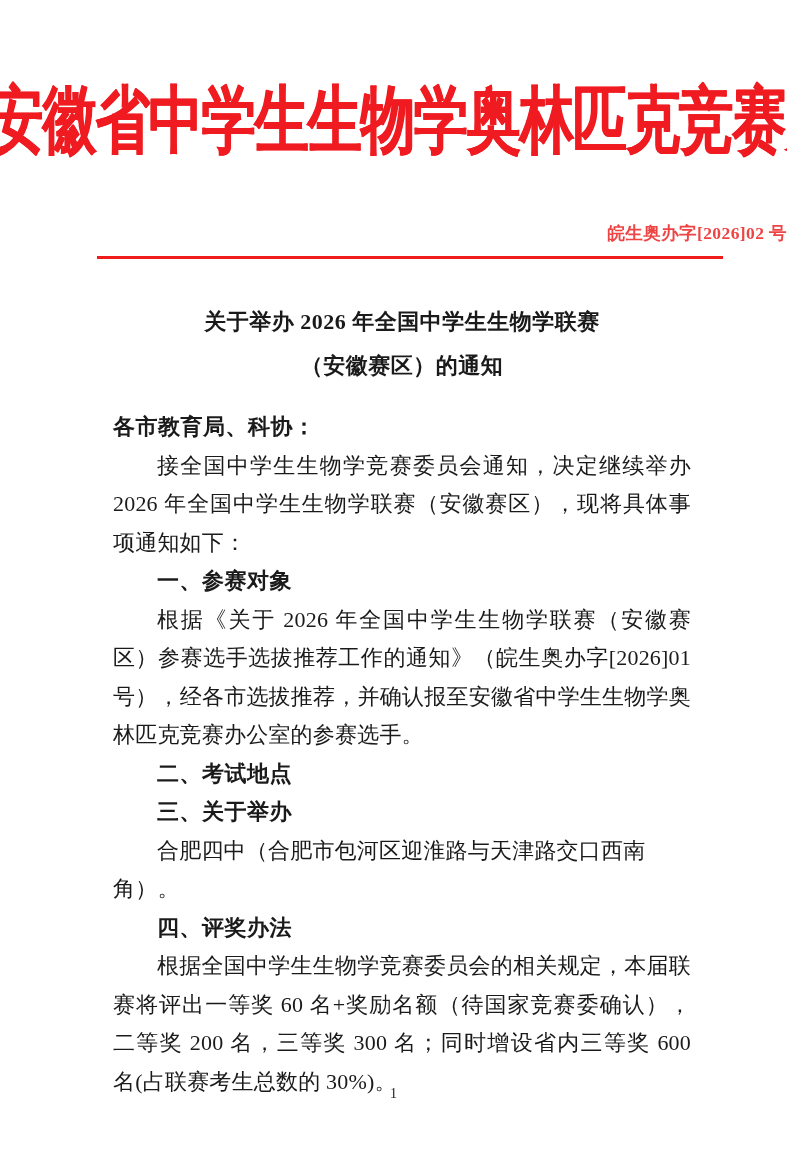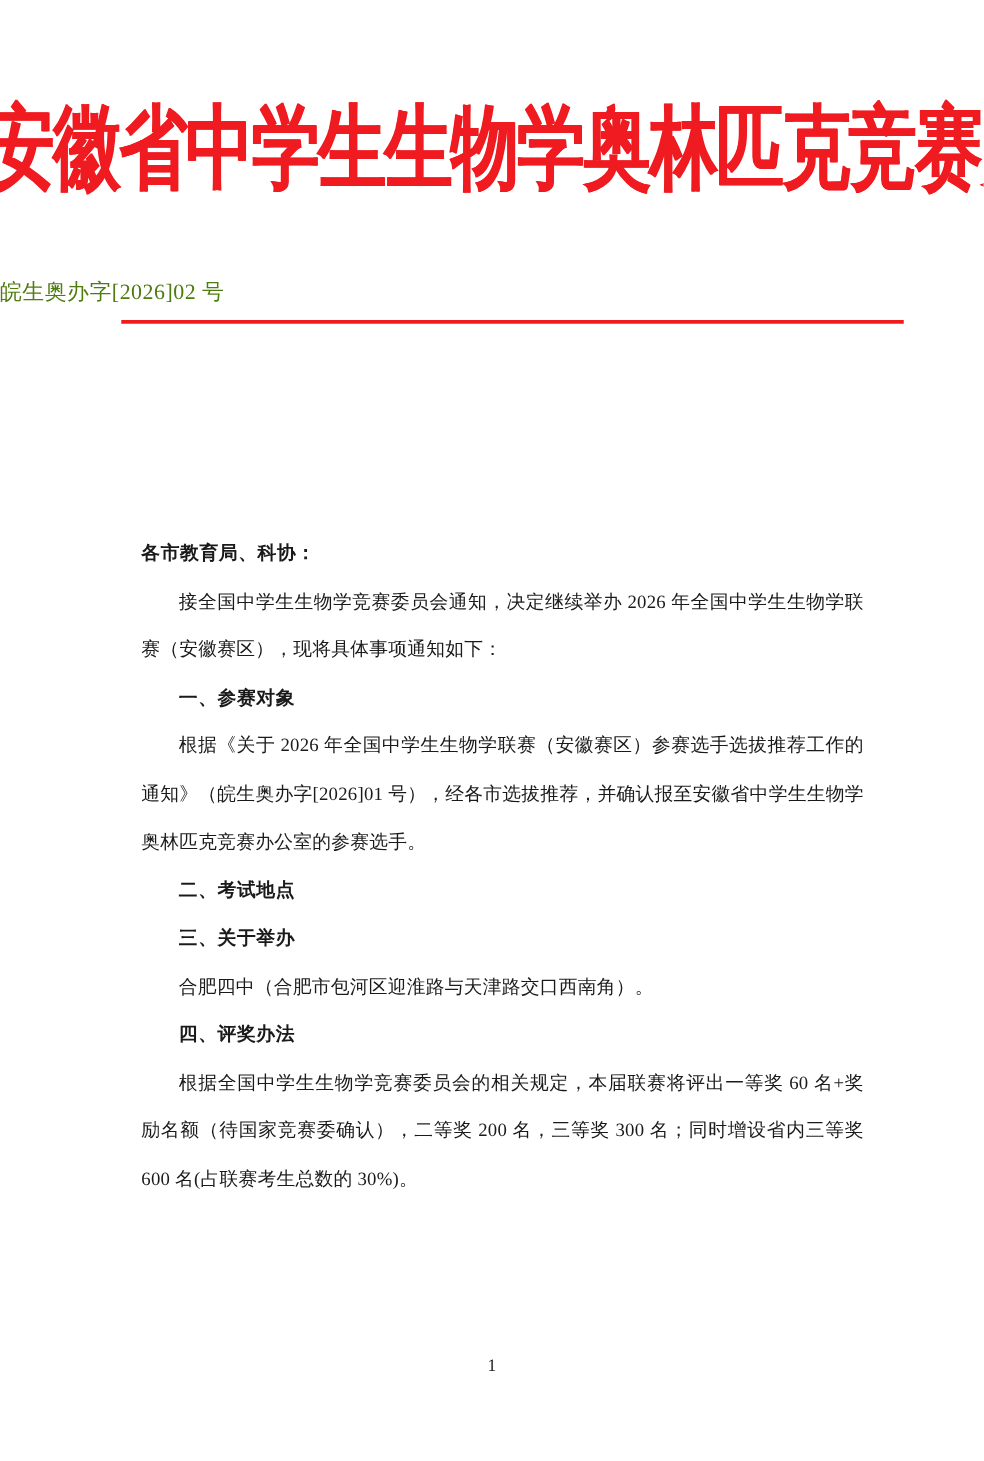--- a/index.html
+++ b/index.html
@@ -42,24 +42,25 @@
     transform-origin: center center;
     white-space: nowrap;
     text-shadow: 0.5px 0 0 #ef1b20, -0.5px 0 0 #ef1b20;
   }
 
   .doc-number {
     position: absolute;
     left: 0;
     right: 0;
     top: 221px;
-    text-align: left;
+    text-align: right;
     font-size: 17.5px;
     letter-spacing: 0.4px;
-    color: #4d7c0f;
+    color: #ef4444;
+    font-weight: bold;
   }
 
   .red-rule {
     position: absolute;
     left: 97px;
     width: 626px;
     top: 256px;
     height: 3px;
     background: #f01c1c;
   }
@@ -75,22 +76,22 @@
     font-weight: bold;
     line-height: 44px;
     letter-spacing: 0.5px;
   }
 
   
   .body-block {
     position: absolute;
     left: 113px;
     width: 578px;
-    top: 424px;
-    font-size: 15px;
+    top: 408px;
+    font-size: 22px;
     line-height: 38.5px;
   }
   .salutation {
     font-weight: bold;
     letter-spacing: 0.5px;
   }
   .para {
     text-align: justify;
     text-justify: inter-ideograph;
     text-indent: 2em;
@@ -122,20 +123,24 @@
 <div class="page">
 
   <div class="masthead">
     <div class="masthead-title">安徽省中学生生物学奥林匹克竞赛办公室文件</div>
   </div>
 
   <div class="doc-number">皖生奥办字[2026]02 号</div>
 
   <div class="red-rule"></div>
 
+  <div class="doc-title">
+    <div>关于举办 2026 年全国中学生生物学联赛</div>
+    <div>（安徽赛区）的通知</div>
+  </div>
 
   <div class="body-block">
 
     <div class="salutation">各市教育局、科协：</div>
 
     <div class="para">接全国中学生生物学竞赛委员会通知，决定继续举办 2026 年全国中学生生物学联赛（安徽赛区），现将具体事项通知如下：</div>
 
     <div class="section-head">一、参赛对象</div>
     <div class="para">根据《关于 2026 年全国中学生生物学联赛（安徽赛区）参赛选手选拔推荐工作的通知》（皖生奥办字[2026]01 号），经各市选拔推荐，并确认报至安徽省中学生生物学奥林匹克竞赛办公室的参赛选手。</div>
 

